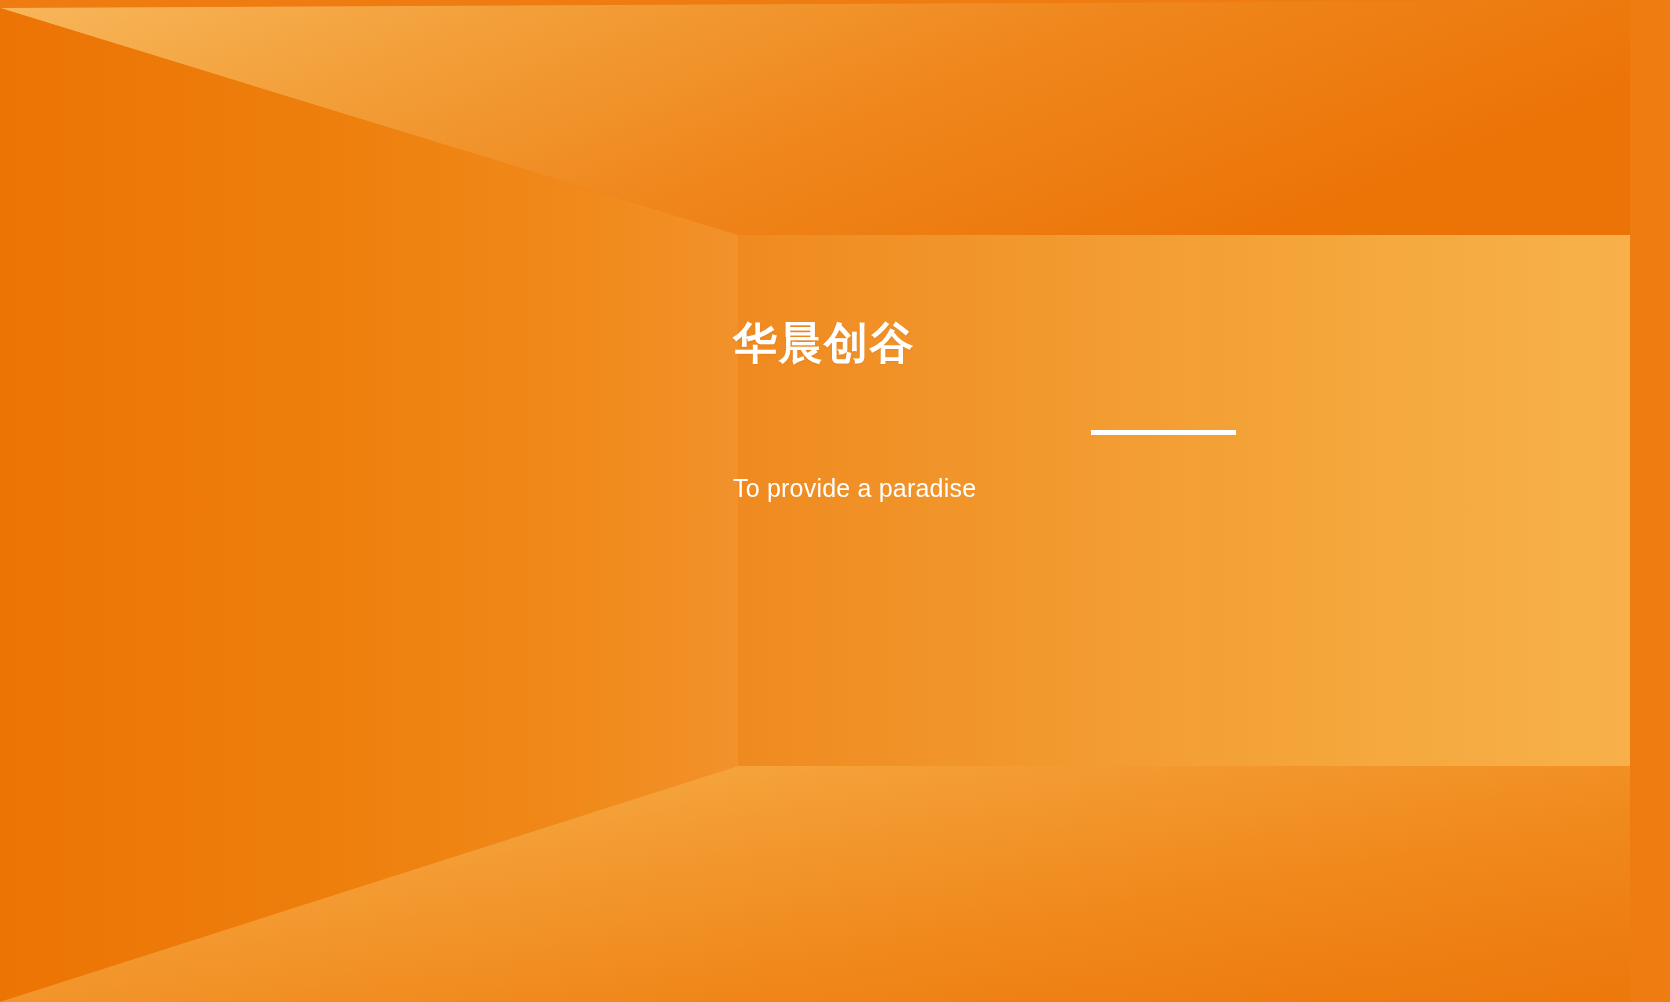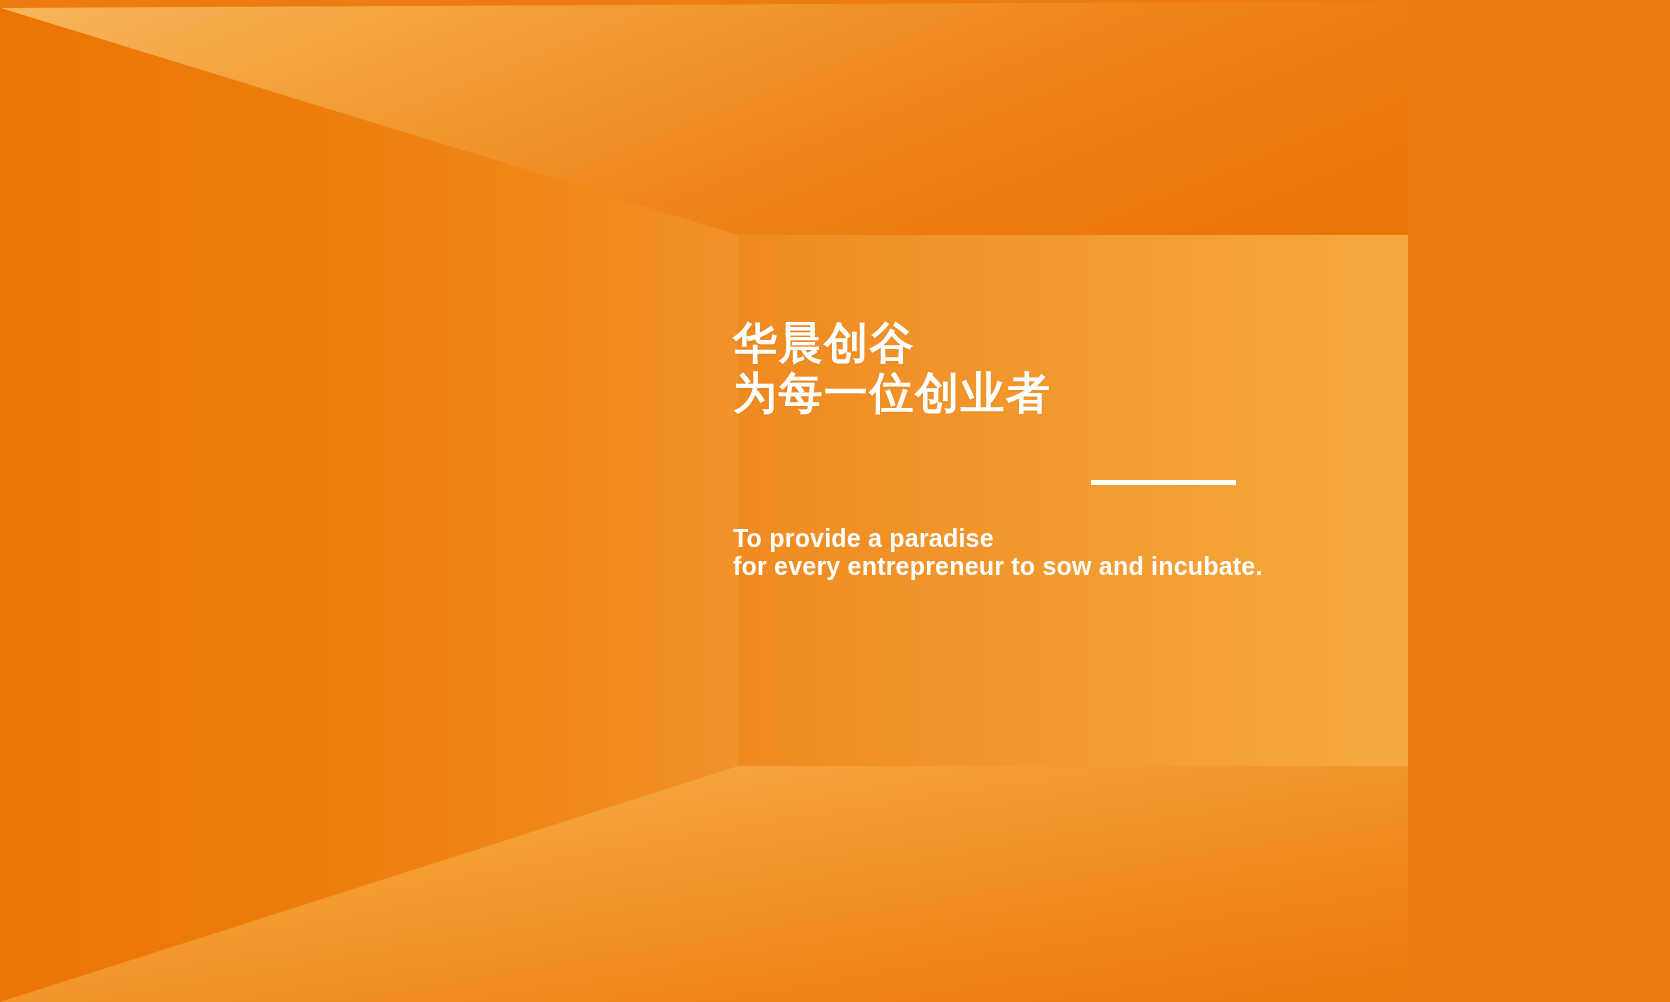--- a/index.html
+++ b/index.html
@@ -6,21 +6,21 @@
   html, body {
     margin: 0;
     padding: 0;
     background: #EE7C10;
   }
   body {
     font-family: "Liberation Sans", "DejaVu Sans", sans-serif;
   }
   .stage {
     position: relative;
-    width: 1408px;
+    width: 1630px;
     height: 1002px;
     overflow: hidden;
     background: #EE7C10;
   }
   .bg-svg {
     position: absolute;
     inset: 0;
     width: 1670px;
     height: 1002px;
     display: block;
@@ -52,21 +52,21 @@
     margin-top: 62px;
     margin-bottom: 0;
     border: 0;
   }
   .subcopy {
     margin: 0;
     padding-top: 39px;
     color: #ffffff;
     font-size: 25px;
     line-height: 28px;
-    font-weight: 700;
+    font-weight: 400;
     letter-spacing: 0.2px;
   }
   .subcopy .sub-line {
     display: block;
     white-space: nowrap;
   }
 </style>
 </head>
 <body>
 
@@ -114,24 +114,22 @@
 
     <polygon points="0,1002 738,766 1670,766 1670,1002" fill="url(#gradFloor)"></polygon>
 
     <polygon points="0,1002 738,766 1670,766 1670,1002" fill="url(#gradFloorFront)" opacity="0.35"></polygon>
   </svg>
 
   <div class="content">
 
     <h1 class="headline">
       <span class="hl-line">华晨创谷</span>
-      <span class="hl-line">为每一位创业者</span>
     </h1>
 
     <hr class="divider">
 
     <p class="subcopy">
       <span class="sub-line">To provide a paradise</span>
-      <span class="sub-line">for every entrepreneur to sow and incubate.</span>
     </p>
 
   </div>
 </div>
 
 </body></html>

